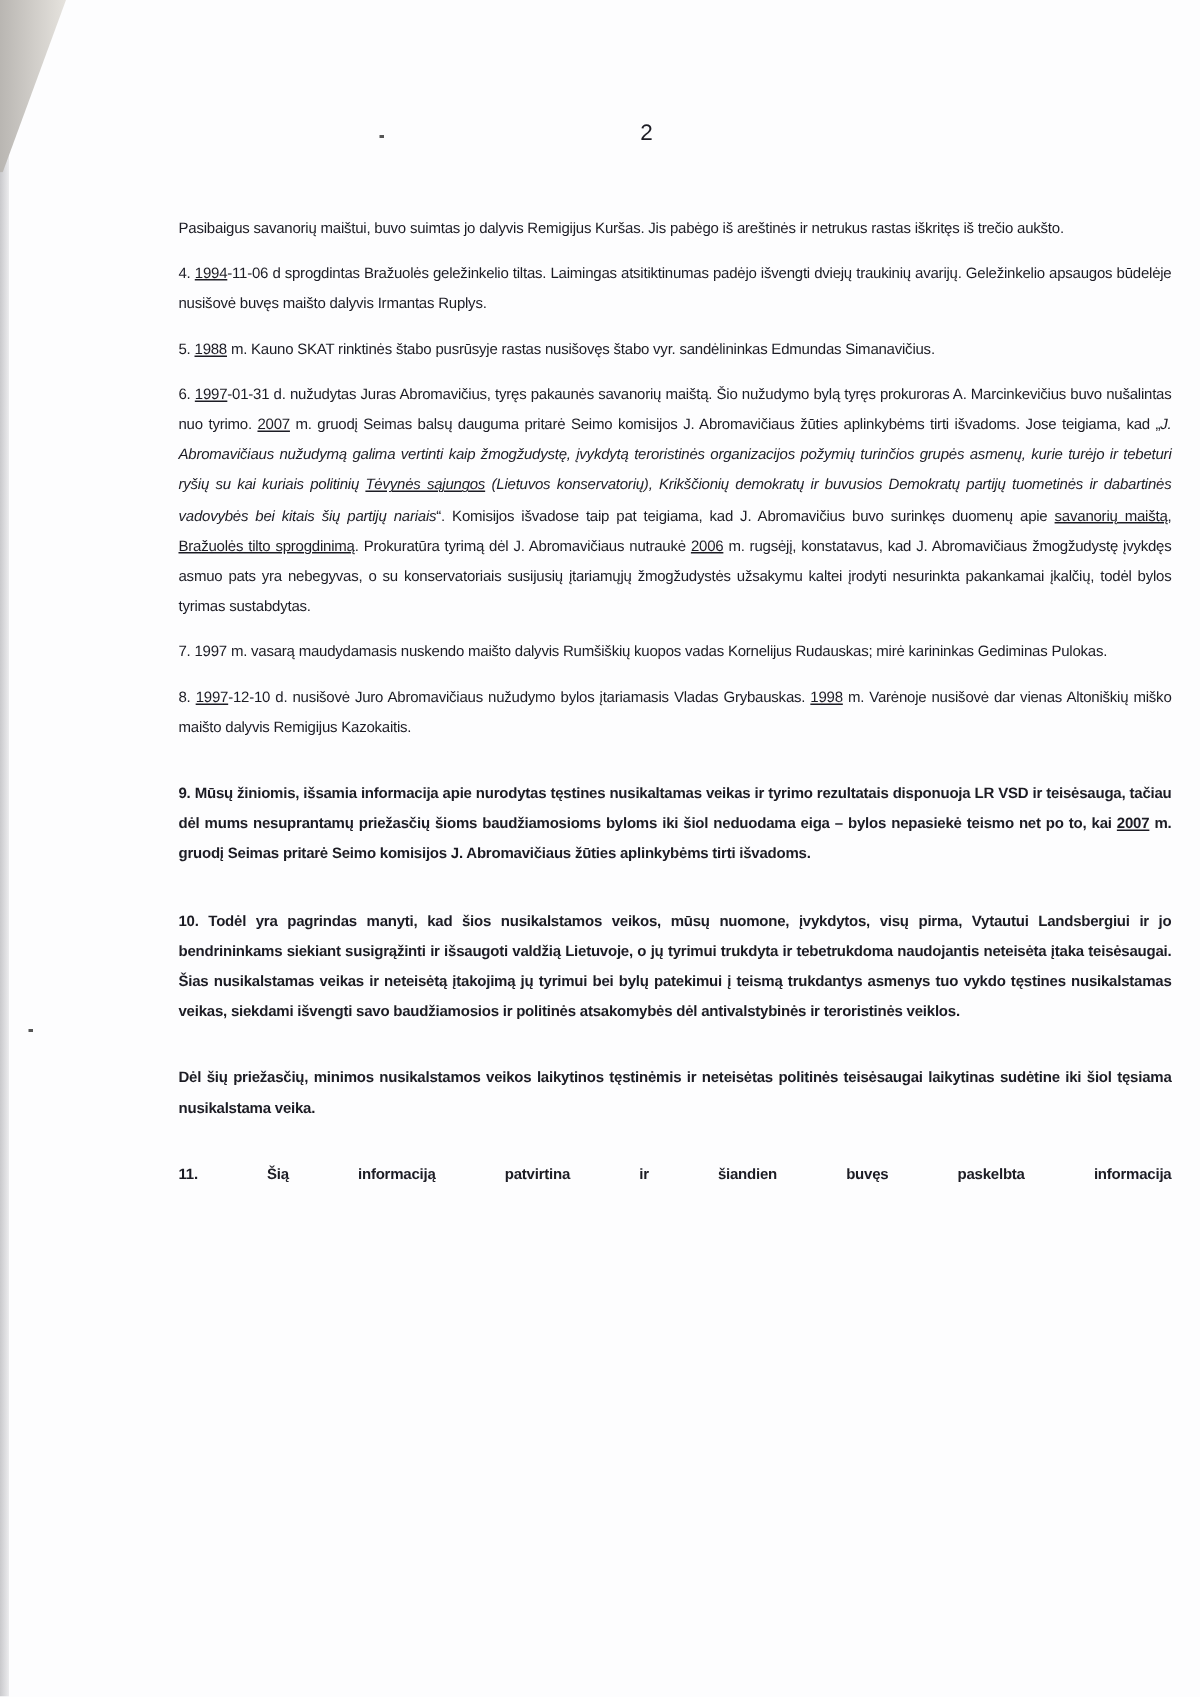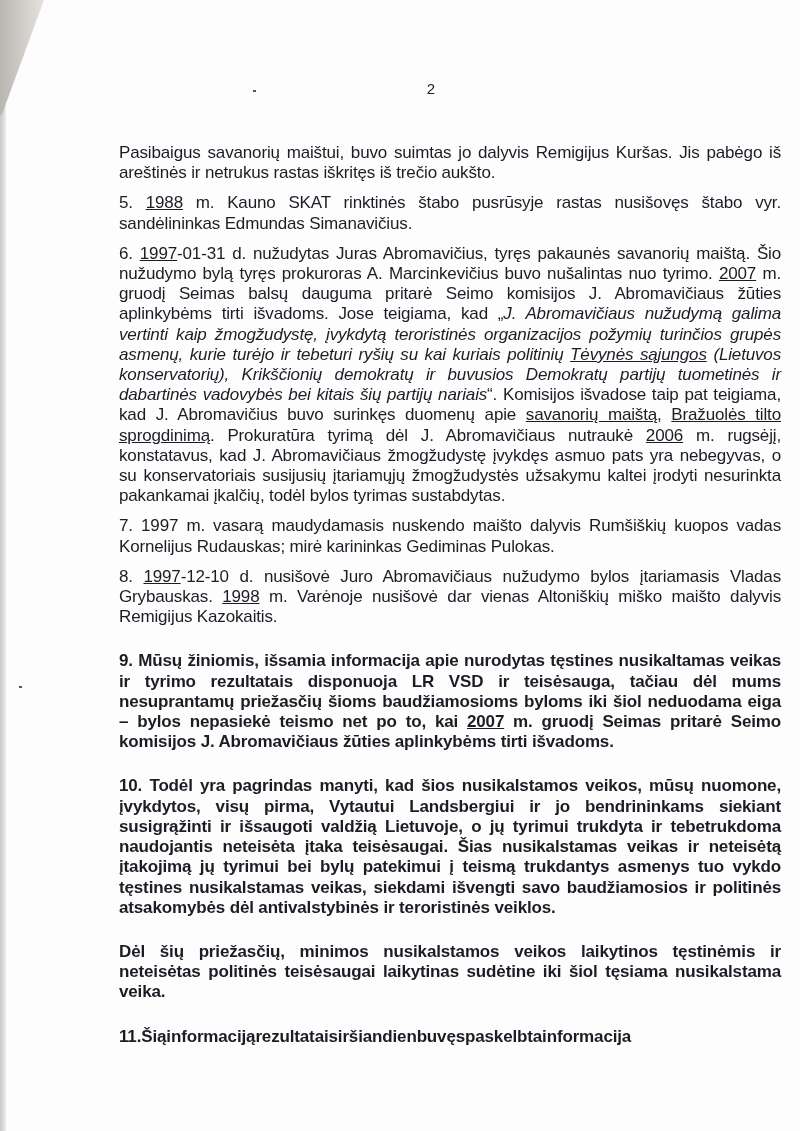--- a/index.html
+++ b/index.html
@@ -18,64 +18,65 @@
       background: linear-gradient(to right, #b9b6b2, #e6e3de);
       clip-path: polygon(0 0, 100% 0, 4% 100%, 0 100%);
     }
     .page-number {
       position: absolute; top: 80px; left: 0; width: 862px; text-align: center;
       font-size: 15px;
     }
     .speck { position: absolute; width: 3px; height: 2px; background: #555; }
     .content {
       position: absolute; left: 119px; top: 143px; width: 662px;
-      font-size: 17px; line-height: 20.2px; letter-spacing: -0.15px;
+      font-size: 10px; line-height: 20.2px; letter-spacing: -0.15px;
     }
     .para { margin: 0 0 10px 0; text-align: justify; }
     .para.gap { margin-top: 24px; font-weight: bold; }
     .u { text-decoration: underline; }
     .i { font-style: italic; }
     .url { word-break: break-all; }
-    .p11-head { display: flex; }
+    .p11-head { display: flex; justify-content: space-between; }
   </style>
 </head>
 <body>
 
 <div class="scan-edge"></div>
 <div class="scan-corner"></div>
 <div class="speck" style="left:253px;top:90px;"></div>
 <div class="speck" style="left:19px;top:686px;"></div>
 
 <div class="page-number">2</div>
 
 <div class="content">
 
   <p class="para">Pasibaigus savanorių maištui, buvo suimtas jo dalyvis Remigijus Kuršas. Jis pabėgo iš areštinės ir netrukus rastas iškritęs iš trečio aukšto.</p>
 
+  <p class="para"><span>4. </span><span class="u">1994</span><span>-11-06 d sprogdintas Bražuolės geležinkelio tiltas. Laimingas atsitiktinumas padėjo išvengti dviejų traukinių avarijų. Geležinkelio apsaugos būdelėje nusišovė buvęs maišto dalyvis Irmantas Ruplys.</span></p>
 
   <p class="para"><span>5. </span><span class="u">1988</span><span> m. Kauno SKAT rinktinės štabo pusrūsyje rastas nusišovęs štabo vyr. sandėlininkas Edmundas Simanavičius.</span></p>
 
   <p class="para"><span>6. </span><span class="u">1997</span><span>-01-31 d. nužudytas Juras Abromavičius, tyręs pakaunės savanorių maištą. Šio nužudymo bylą tyręs prokuroras A. Marcinkevičius buvo nušalintas nuo tyrimo. </span><span class="u">2007</span><span> m. gruodį Seimas balsų dauguma pritarė Seimo komisijos J. Abromavičiaus žūties aplinkybėms tirti išvadoms. Jose teigiama, kad „</span><span class="i">J. Abromavičiaus nužudymą galima vertinti kaip žmogžudystę, įvykdytą teroristinės organizacijos požymių turinčios grupės asmenų, kurie turėjo ir tebeturi ryšių su kai kuriais politinių </span><span class="i u">Tėvynės sąjungos</span><span class="i"> (Lietuvos konservatorių), Krikščionių demokratų ir buvusios Demokratų partijų tuometinės ir dabartinės vadovybės bei kitais šių partijų nariais</span><span>“. Komisijos išvadose taip pat teigiama, kad J. Abromavičius buvo surinkęs duomenų apie </span><span class="u">savanorių maištą</span><span>, </span><span class="u">Bražuolės tilto sprogdinimą</span><span>. Prokuratūra tyrimą dėl J. Abromavičiaus nutraukė </span><span class="u">2006</span><span> m. rugsėjį, konstatavus, kad J. Abromavičiaus žmogžudystę įvykdęs asmuo pats yra nebegyvas, o su konservatoriais susijusių įtariamųjų žmogžudystės užsakymu kaltei įrodyti nesurinkta pakankamai įkalčių, todėl bylos tyrimas sustabdytas.</span></p>
 
   <p class="para">7. 1997 m. vasarą maudydamasis nuskendo maišto dalyvis Rumšiškių kuopos vadas Kornelijus Rudauskas; mirė karininkas Gediminas Pulokas.</p>
 
   <p class="para"><span>8. </span><span class="u">1997</span><span>-12-10 d. nusišovė Juro Abromavičiaus nužudymo bylos įtariamasis Vladas Grybauskas. </span><span class="u">1998</span><span> m. Varėnoje nusišovė dar vienas Altoniškių miško maišto dalyvis Remigijus Kazokaitis.</span></p>
 
   <p class="para gap"><span>9. Mūsų žiniomis, išsamia informacija apie nurodytas tęstines nusikaltamas veikas ir tyrimo rezultatais disponuoja LR VSD ir teisėsauga, tačiau dėl mums nesuprantamų priežasčių šioms baudžiamosioms byloms iki šiol neduodama eiga – bylos nepasiekė teismo net po to, kai </span><span class="u">2007</span><span> m. gruodį Seimas pritarė Seimo komisijos J. Abromavičiaus žūties aplinkybėms tirti išvadoms.</span></p>
 
   <p class="para gap">10. Todėl yra pagrindas manyti, kad šios nusikalstamos veikos, mūsų nuomone, įvykdytos, visų pirma, Vytautui Landsbergiui ir jo bendrininkams siekiant susigrąžinti ir išsaugoti valdžią Lietuvoje, o jų tyrimui trukdyta ir tebetrukdoma naudojantis neteisėta įtaka teisėsaugai. Šias nusikalstamas veikas ir neteisėtą įtakojimą jų tyrimui bei bylų patekimui į teismą trukdantys asmenys tuo vykdo tęstines nusikalstamas veikas, siekdami išvengti savo baudžiamosios ir politinės atsakomybės dėl antivalstybinės ir teroristinės veiklos.</p>
 
   <p class="para gap">Dėl šių priežasčių, minimos nusikalstamos veikos laikytinos tęstinėmis ir neteisėtas politinės teisėsaugai laikytinas sudėtine iki šiol tęsiama nusikalstama veika.</p>
 
   <div class="para gap">
     <div class="p11-head">
       <span>11.</span>
       <span>Šią</span>
       <span>informaciją</span>
-      <span>rezultatais</span>
+      <span>patvirtina</span>
       <span>ir</span>
       <span>šiandien</span>
       <span>buvęs</span>
       <span>paskelbta</span>
       <span>informacija</span>
     </div>
   </div>
 
 </div>
 

